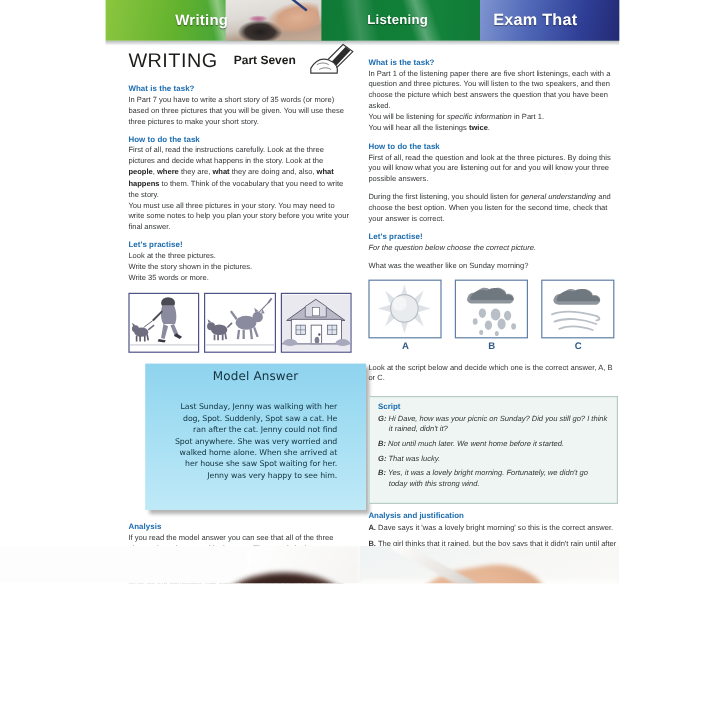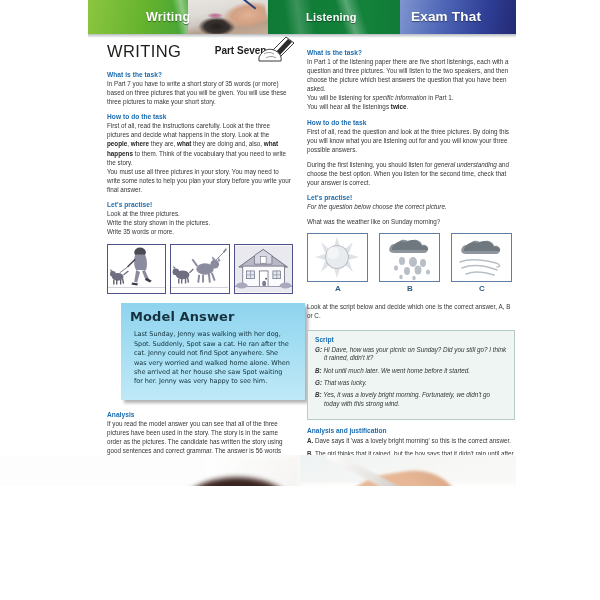--- a/index.html
+++ b/index.html
@@ -46,21 +46,21 @@
   .banner-shadow{position:absolute;left:88px;top:34px;width:428px;height:4px;
     background:linear-gradient(#b9bcbe,rgba(255,255,255,0));}
 
   
   .col{position:absolute;top:42px;}
   .col-left{left:107px;width:186px;}
   .col-right{left:307px;width:208px;}
 
   h1.sect{margin:0;font-size:16.5px;font-weight:normal;letter-spacing:.4px;color:#1d1d1b;
     display:inline-block;vertical-align:baseline;}
-  .partlbl{display:inline-block;font-size:10px;font-weight:bold;color:#1d1d1b;margin-left:29px;
+  .partlbl{display:inline-block;font-size:10px;font-weight:bold;color:#1d1d1b;margin-left:9px;
     position:relative;top:-3px;}
   .titlerow{position:relative;height:22px;}
 
   h3.head{margin:7px 0 1px;font-size:6.6px;font-weight:bold;color:#1b6cb0;letter-spacing:.05px;}
   p.body{margin:0;font-size:6.3px;line-height:9.1px;color:#333538;text-align:left;}
   p.body b{font-weight:bold;color:#222;}
   p.body i{font-style:italic;}
   .gap{height:6px;}
 
   
@@ -72,24 +72,24 @@
   
   .picrow{display:flex;gap:4px;margin-top:8px;}
   .pic{width:59px;height:48px;border:1.3px solid #4e5286;background:#fff;position:relative;
     overflow:hidden;}
   .pic svg{display:block;width:100%;height:100%;}
 
   
   .model{position:relative;margin:9px 0 0 14px;width:166px;
     background:linear-gradient(#8fd3ee 0%,#9fdcf2 35%,#bfe9f7 100%);
     box-shadow:3px 3px 3px rgba(0,0,0,.30);padding:6px 9px 9px;}
-  .model h4{margin:0 0 6px;font-size:13px;font-weight:bold;color:#16323f;
+  .model h4{margin:0 0 6px;text-align:center;font-size:10px;font-weight:normal;color:#16323f;
     font-family:"DejaVu Sans",sans-serif;letter-spacing:.1px;}
-  .model p{margin:4px;font-size:6.5px;line-height:9.4px;color:#12303c;
-    font-family:"DejaVu Sans",sans-serif;letter-spacing:-.05px;}
+  .model p{margin:15px;font-size:6.5px;line-height:9.4px;color:#12303c;
+    font-family:"DejaVu Sans",sans-serif;letter-spacing:-.05px;text-align:right;}
 
   
   .wrow{display:flex;gap:10px;margin-top:7px;}
   .wcell{width:62px;text-align:center;}
   .wbox{width:59px;height:47px;border:1.4px solid #5f7fa6;background:#fff;}
   .wbox svg{display:block;width:100%;height:100%;}
   .wlbl{font-size:8px;font-weight:bold;color:#2f5d88;margin-top:2px;letter-spacing:.3px;}
 
   
   .scriptbox{margin-top:9px;border:1px solid #b7ccc9;background:#eef5f2;padding:5px 7px 7px;}

